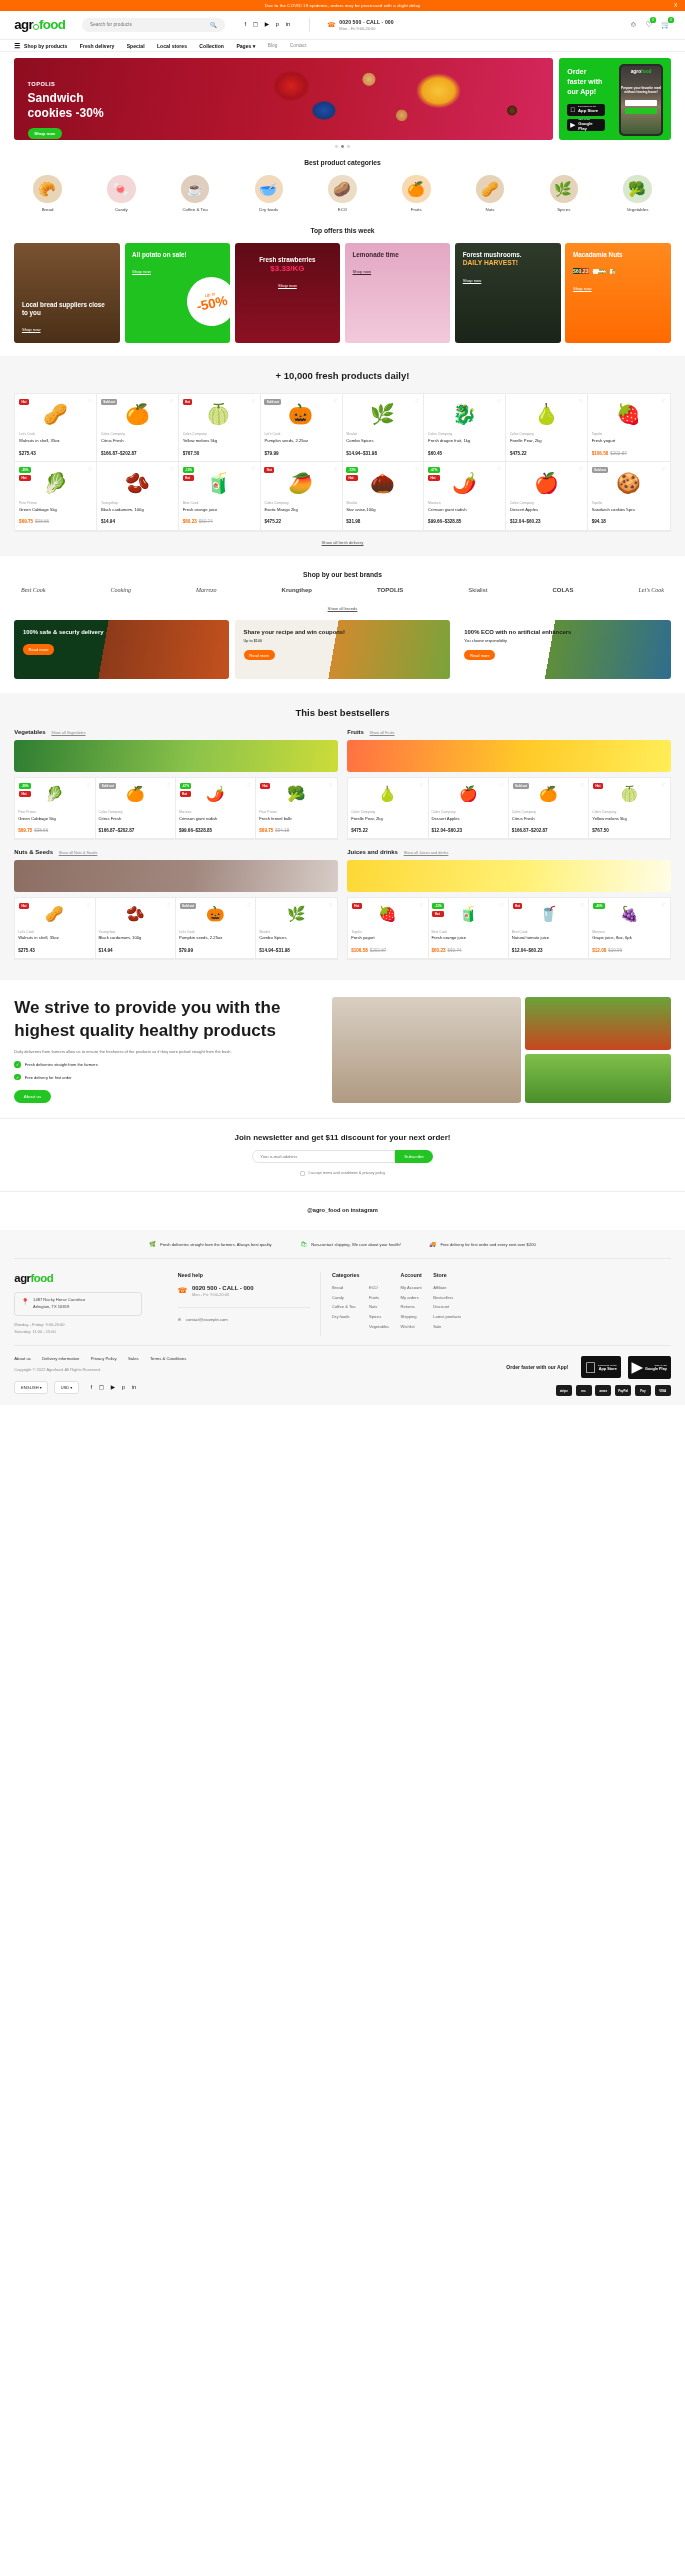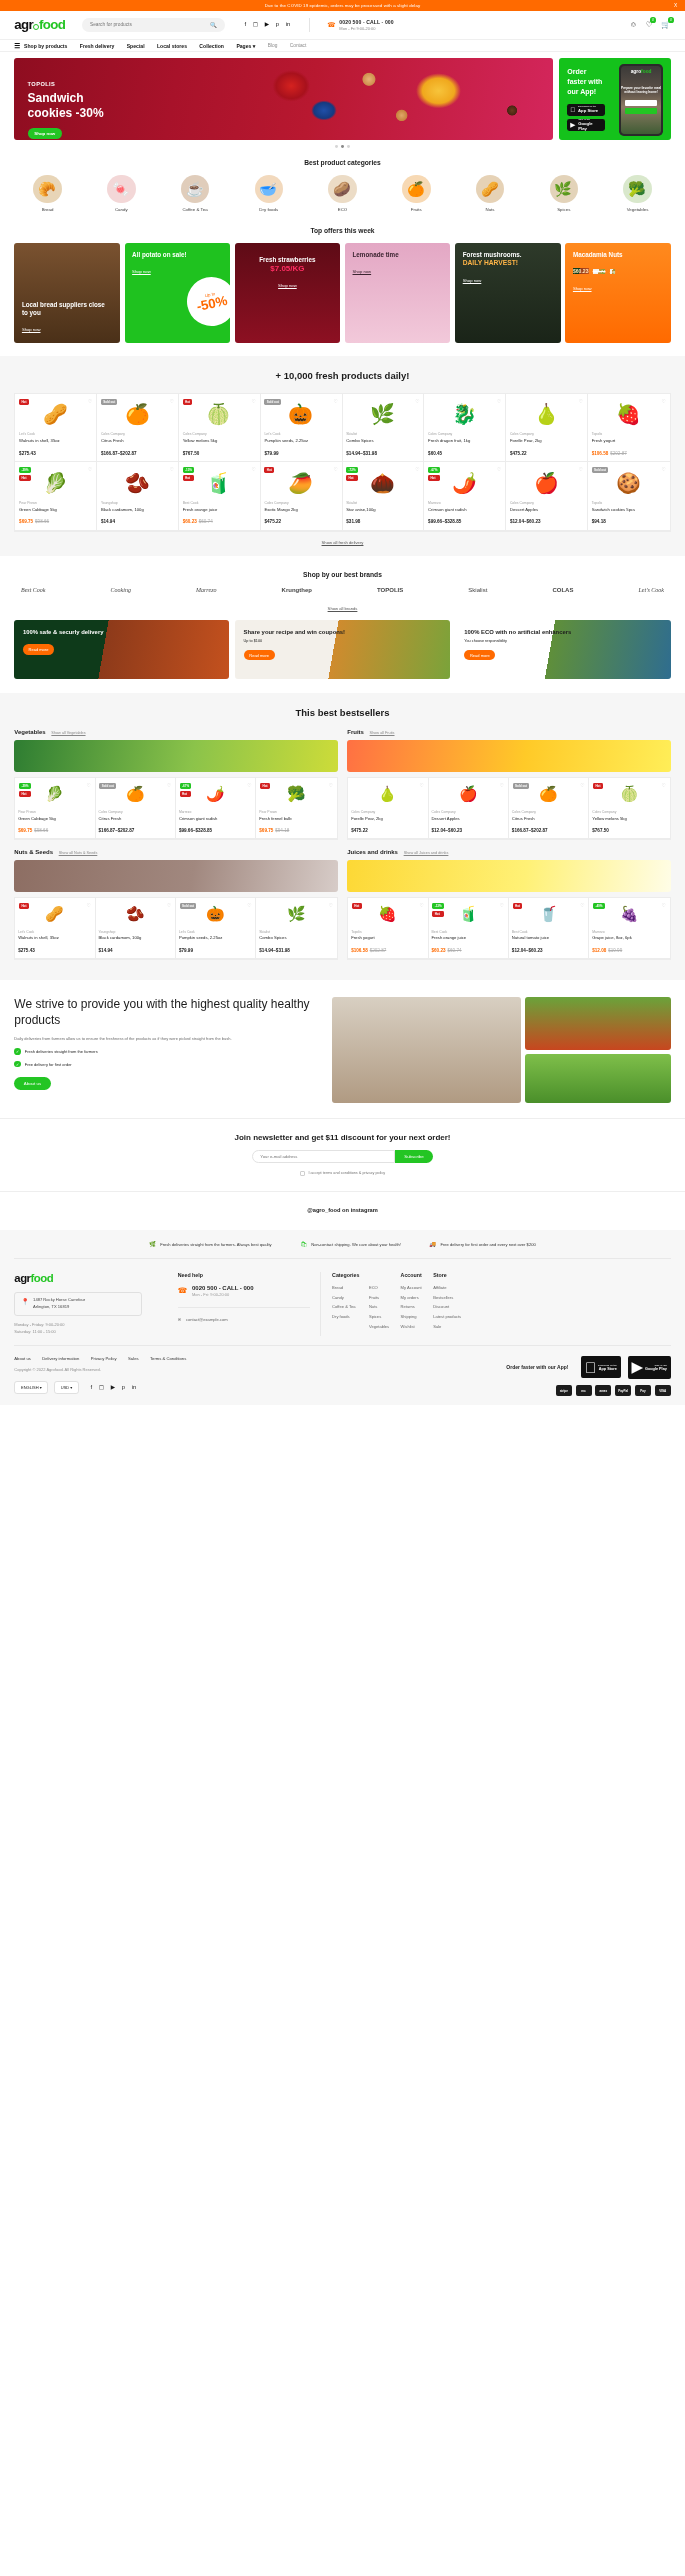--- a/index.html
+++ b/index.html
@@ -196,21 +196,21 @@
   .bs-banner { height: 32px; border-radius: 2.9px; margin-bottom: 4.8px; }
   .bs-grid { display: grid; grid-template-columns: repeat(4,1fr); border: 1px solid #ececec; background:#fff;}
   .bs-grid .card { padding: 3.8px 2.9px 4.8px; }
   .bs-grid .card:nth-child(4n) { border-right: 0; }
   .bs-grid .card:nth-child(n+5) { border-bottom: 0; }
   .bs-grid .card .pimg { height: 25px; font-size: 15px; }
 
   
   .strive { display: flex; gap: 9.5px; padding: 17px 14.3px 15px; align-items: flex-start;}
   .strive .left { width: 47%; }
-  .strive h2 { font-size: 12px; font-weight: 400; line-height: 1.3; }
+  .strive h2 { font-size: 17px; font-weight: 700; line-height: 1.3; }
   .strive p { font-size: 4px; color: #6b6b6b; line-height: 1.6; margin-top: 7.6px; }
   .strive .feat { display:flex; align-items:center; gap:3.8px; margin-top: 5.7px; font-size: 4px;}
   .strive .feat .chk { width:6.7px;height:6.7px;border-radius:50%;background:#23c523;color:#fff;font-size:3.8px;display:flex;align-items:center;justify-content:center;}
   .strive .about { display:inline-block; background:#23c523;color:#fff;font-size:4.4px;padding:3.8px 9.5px;border-radius:9.5px;margin-top:9.5px;}
   .strive .right { flex: 1; display: grid; grid-template-columns: 1.3fr 1fr; grid-template-rows: 53px 49px; gap: 3.8px; }
   .sph { border-radius: 2.9px; }
   .sph.a { grid-row: 1 / span 2; background: linear-gradient(#d8cfc2,#b09a82); }
   .sph.b { background: linear-gradient(#6aa33a,#c8461f); }
   .sph.c { background: linear-gradient(#7fbf4a,#4a8f2a); }
 
@@ -419,21 +419,21 @@
       <span class="n">-50%</span>
     </div>
     <div class="oin">
       <h4>All potato on sale!</h4>
       <span class="shop">Shop now</span>
     </div>
   </div>
   <div class="offer o3">
       <div class="oin">
     <h4>Fresh strawberries</h4>
-    <div class="price">$7.05/KG</div>
+    <div class="price">$3.33/KG</div>
     <span class="shop">Shop now</span>
   </div>
     </div>
   <div class="offer o4">
       <div class="oin">
     <h4>Lemonade time</h4>
     <span class="shop">Shop now</span>
   </div>
     </div>
   <div class="offer o5">

